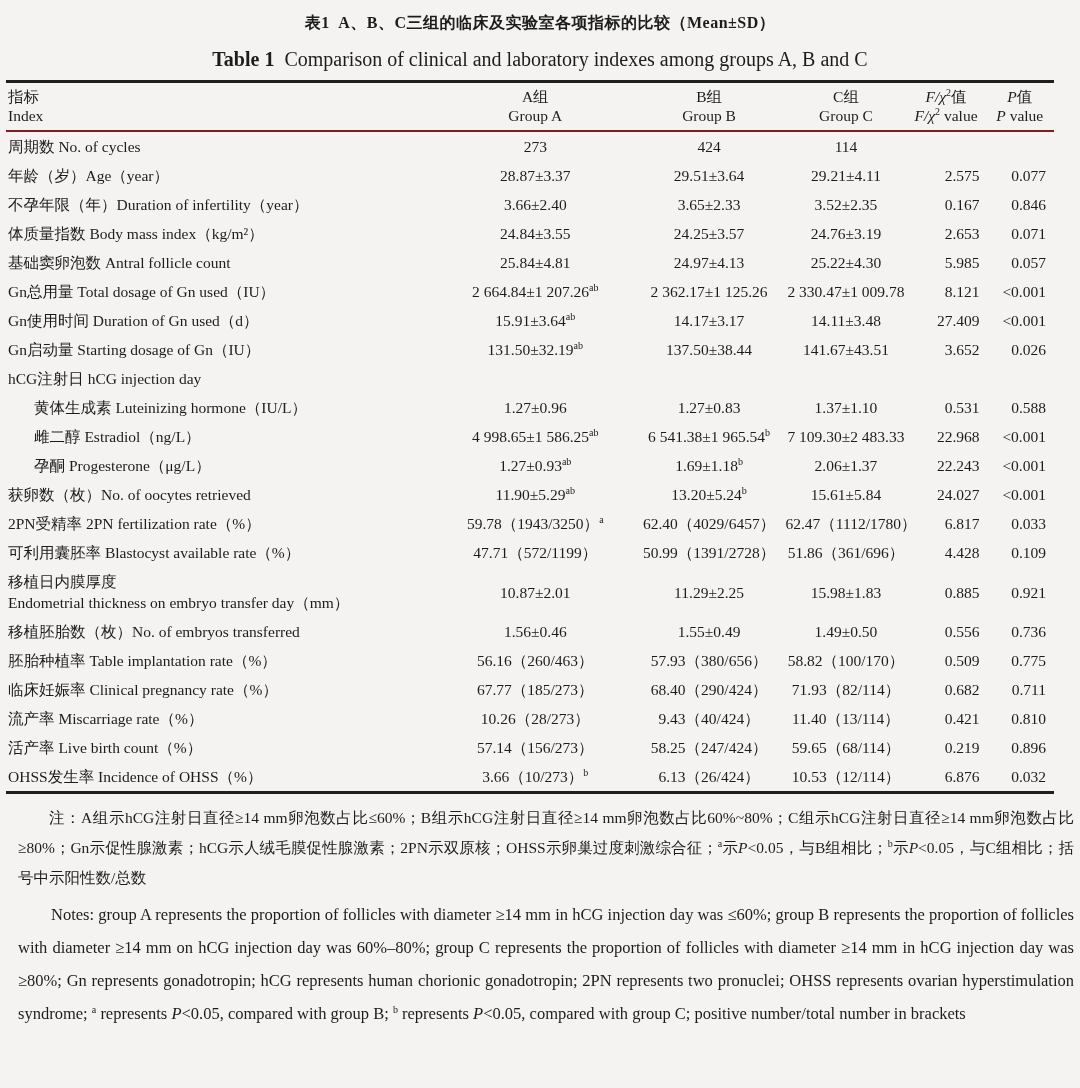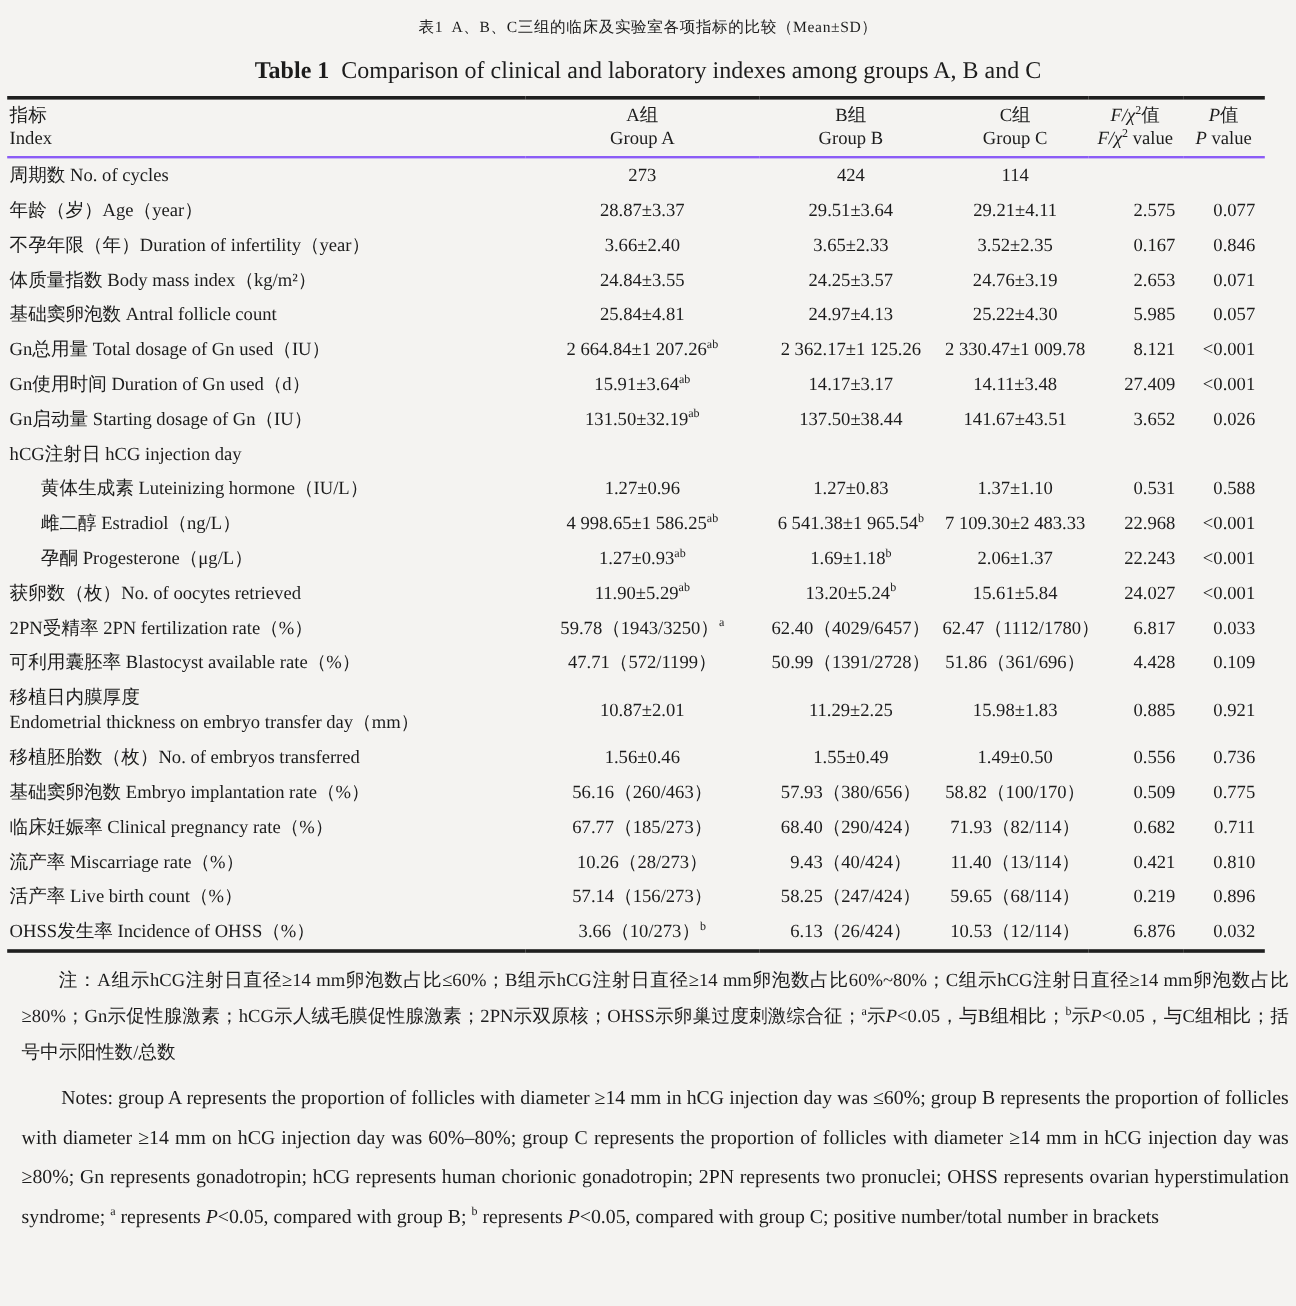--- a/index.html
+++ b/index.html
@@ -3,37 +3,37 @@
 <meta charset="utf-8">
 <style>
   html,body{margin:0;padding:0;background:#e9e8e6;}
   .page{
     width:1080px;height:1088px;overflow:hidden;box-sizing:border-box;
     background:#f4f3f1;color:#1c1c1c;
     font-family:"Liberation Serif","DejaVu Serif",serif;
     padding-top:4px;
   }
   .title-zh{
-    text-align:center;font-weight:normal;font-size:13px;line-height:26px;
+    text-align:center;font-weight:bold;font-size:16px;line-height:26px;
     margin:6px 0 11px 0;letter-spacing:.5px;
   }
   .title-en{
     text-align:center;font-size:20px;line-height:24px;margin:0 0 9px 0;
   }
   .b{font-weight:bold;}
   sup{font-size:10px;line-height:0;}
   table.cmp{
     border-collapse:collapse;table-layout:fixed;
     width:1048px;margin:0 26px 0 6px;
     border-top:3px solid #1f1f1f;border-bottom:3px solid #1f1f1f;
   }
   col.c-index{width:41%;} col.c-a{width:18.5%;} col.c-b{width:14.5%;}
   col.c-c{width:11.5%;}  col.c-f{width:7.5%;}  col.c-p{width:6.5%;}
   thead th{
-    border-bottom:2px solid #8b5cf6;font-weight:normal;
+    border-bottom:2px solid #7f1d1d;font-weight:normal;
     font-size:15.5px;line-height:19px;padding:4px 0 5px 0;vertical-align:middle;
   }
   thead th.col-index{text-align:left;padding-left:2px;}
   thead th.col-a,thead th.col-b,thead th.col-c,thead th.col-f,thead th.col-p{text-align:center;}
   tbody td{
     font-size:15.5px;line-height:21px;padding:4px 0;
     vertical-align:middle;white-space:nowrap;
   }
   td.col-index{text-align:left;padding-left:2px;}
   td.col-index.indent{padding-left:28px;}
@@ -257,21 +257,21 @@
             <div class="lbl">移植胚胎数（枚）No. of embryos transferred</div>
           </td>
           <td class="col-a">1.56±0.46</td>
           <td class="col-b">1.55±0.49</td>
           <td class="col-c">1.49±0.50</td>
           <td class="col-f">0.556</td>
           <td class="col-p">0.736</td>
         </tr>
         <tr>
           <td class="col-index">
-            <div class="lbl">基础窦卵泡数 Embryo implantation rate（%）</div>
+            <div class="lbl">胚胎种植率 Table implantation rate（%）</div>
           </td>
           <td class="col-a">56.16（260/463）</td>
           <td class="col-b">57.93（380/656）</td>
           <td class="col-c">58.82（100/170）</td>
           <td class="col-f">0.509</td>
           <td class="col-p">0.775</td>
         </tr>
         <tr>
           <td class="col-index">
             <div class="lbl">临床妊娠率 Clinical pregnancy rate（%）</div>

